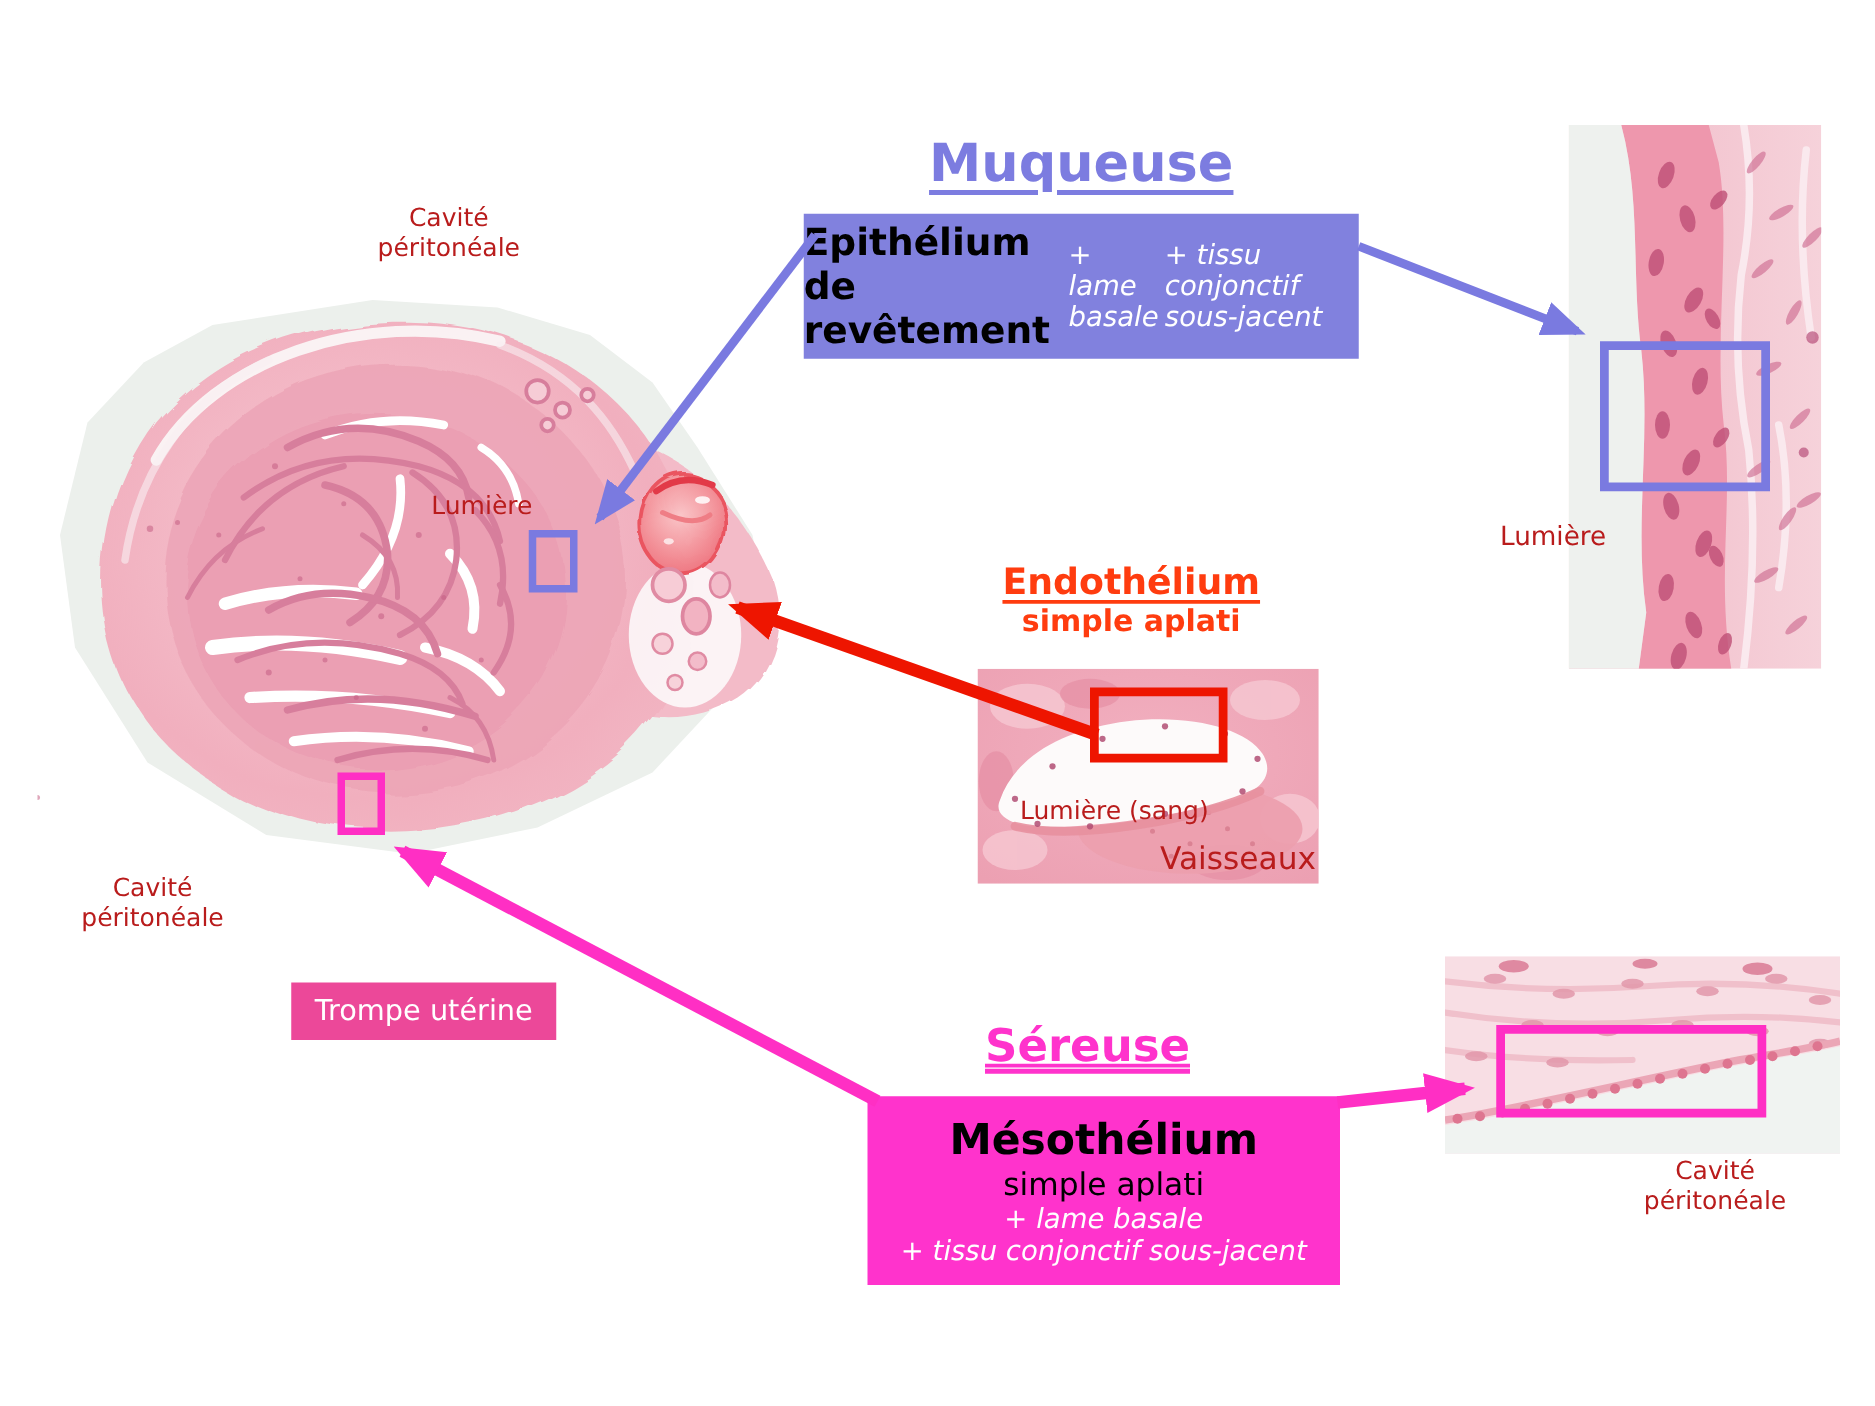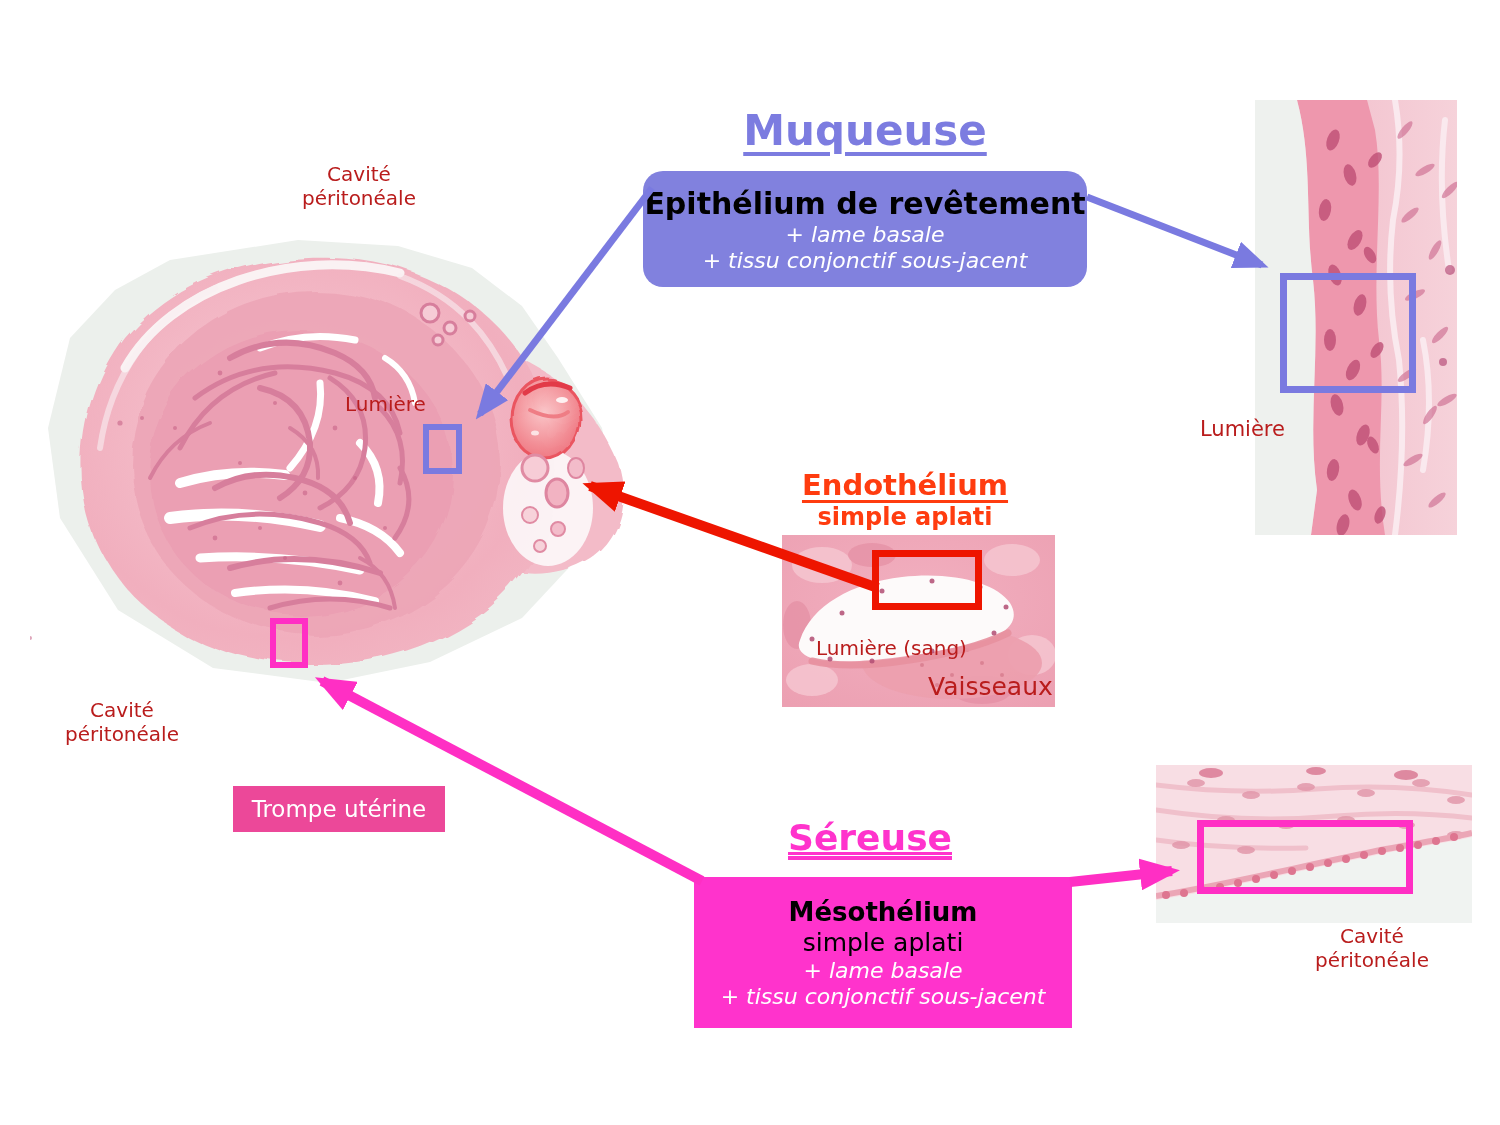--- a/index.html
+++ b/index.html
@@ -9,38 +9,38 @@
   }
   .abs{position:absolute;}
   .center{text-align:center;}
   .ml{white-space:pre-line;line-height:1.18;}
 
   
   .title-muqueuse{
     left:635px;top:106px;width:460px;font-size:42px;font-weight:bold;color:#7c7ce0;
   }
   .title-muqueuse span{text-decoration:underline;text-decoration-thickness:4px;text-underline-offset:7px;}
-  .title-endothelium{left:770px;top:468px;width:270px;color:#ff3c0f;}
+  .title-endothelium{left:770px;top:448px;width:270px;color:#ff3c0f;}
   .title-endothelium .t1{font-size:29px;font-weight:bold;text-decoration:underline;text-decoration-thickness:3px;text-underline-offset:5px;}
   .title-endothelium .t2{font-size:24px;font-weight:bold;margin-top:1px;}
   .title-sereuse{left:720px;top:817px;width:300px;font-size:36px;font-weight:bold;color:#ff33cc;text-decoration:underline;}
   .title-sereuse span{text-decoration:underline;text-decoration-thickness:4px;text-underline-offset:6px;}
 
   
   .box-epithelium{
     left:643px;top:171px;width:444px;height:116px;background:#8181de;
-    display:flex;flex-direction:column;align-items:center;justify-content:center;gap:1px;border-radius:20px;
+    display:flex;flex-direction:row;align-items:center;justify-content:center;gap:1px;
   }
   .box-epithelium .h{font-size:30px;font-weight:bold;color:#000;}
   .box-epithelium .s{font-size:22px;font-style:italic;color:#fff;}
   .box-mesothelium{
     left:694px;top:877px;width:378px;height:151px;background:#ff33cc;
     display:flex;flex-direction:column;align-items:center;justify-content:center;gap:1px;
   }
-  .box-mesothelium .h{font-size:26px;font-weight:bold;color:#000;}
+  .box-mesothelium .h{font-size:34px;font-weight:bold;color:#000;}
   .box-mesothelium .s1{font-size:25px;color:#000;}
   .box-mesothelium .s{font-size:22px;font-style:italic;color:#fff;}
   .box-trompe{
     left:233px;top:786px;width:212px;height:46px;background:#ec4899;color:#fff;
     display:flex;align-items:center;justify-content:center;font-size:23px;
   }
 
   
   .lbl{color:#b91c1c;font-size:20px;}
   .lbl-cavite-top{left:269px;top:163px;width:180px;}

